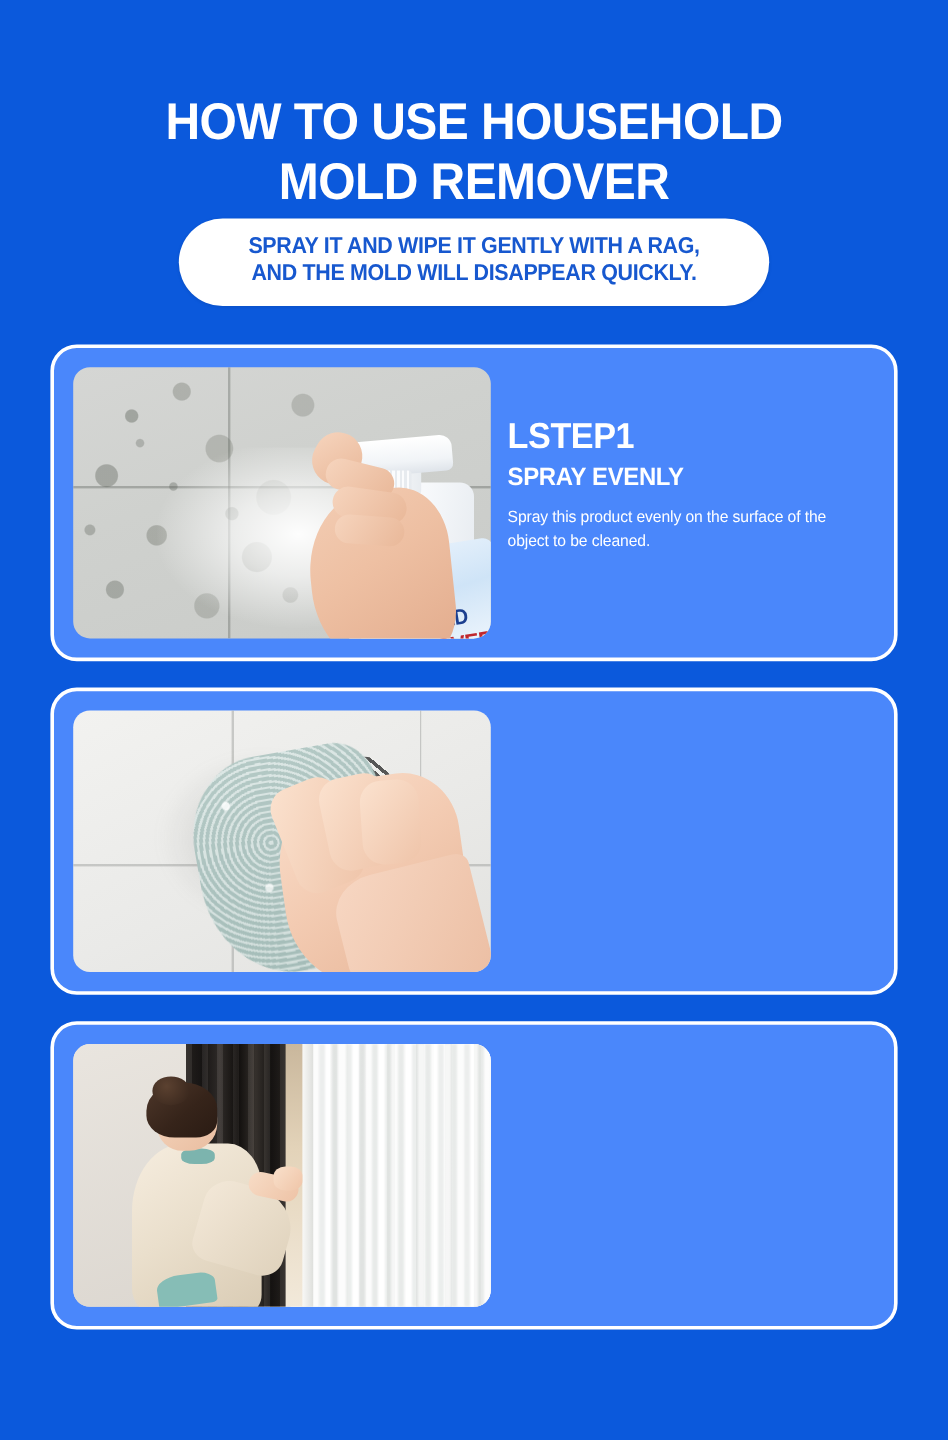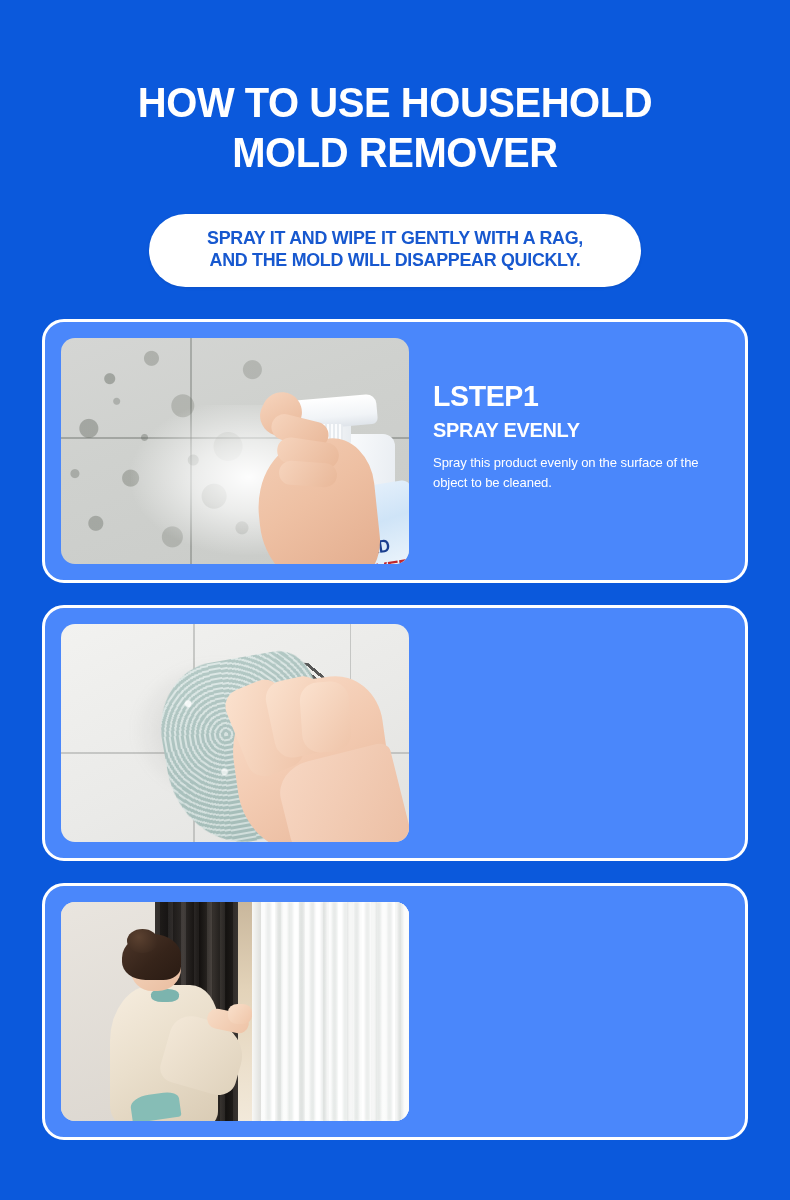--- a/index.html
+++ b/index.html
@@ -16,21 +16,21 @@
   .title {
     color:#ffffff;
     font-size:43px;
     font-weight:bold;
     line-height:1.16;
     letter-spacing:-0.5px;
     transform:scaleX(0.93);
   }
   .title .l2 { display:block; }
 
-  .pill-wrap { display:flex; justify-content:center; margin-top:36px; }
+  .pill-wrap { display:flex; justify-content:center; margin-top:4px; }
   .pill {
     background:#ffffff;
     border-radius:40px;
     padding:13px 46px 15px;
     text-align:center;
     box-shadow:0 1px 3px rgba(0,0,0,0.10);
   }
   .pill-line {
     color:#1758cf;
     font-size:19px;
@@ -58,21 +58,21 @@
     flex:0 0 348px;
     border-radius:14px;
     overflow:hidden;
     position:relative;
     background:#ddd;
   }
   .card-photo.h1 { height:226px; }
   .card-photo.h2 { height:218px; }
   .card-photo.h3 { height:219px; }
 
-  .card-text { padding-left:24px; padding-top:42px; flex:1; }
+  .card-text { padding-left:14px; padding-top:42px; flex:1; }
   .card-text.t2 { padding-top:34px; }
   .card-text.t3 { padding-top:32px; }
   .step-label {
     color:#ffffff;
     font-size:30px;
     font-weight:bold;
     line-height:1.05;
     letter-spacing:-0.4px;
     transform:scaleX(0.95);
     transform-origin:left;

